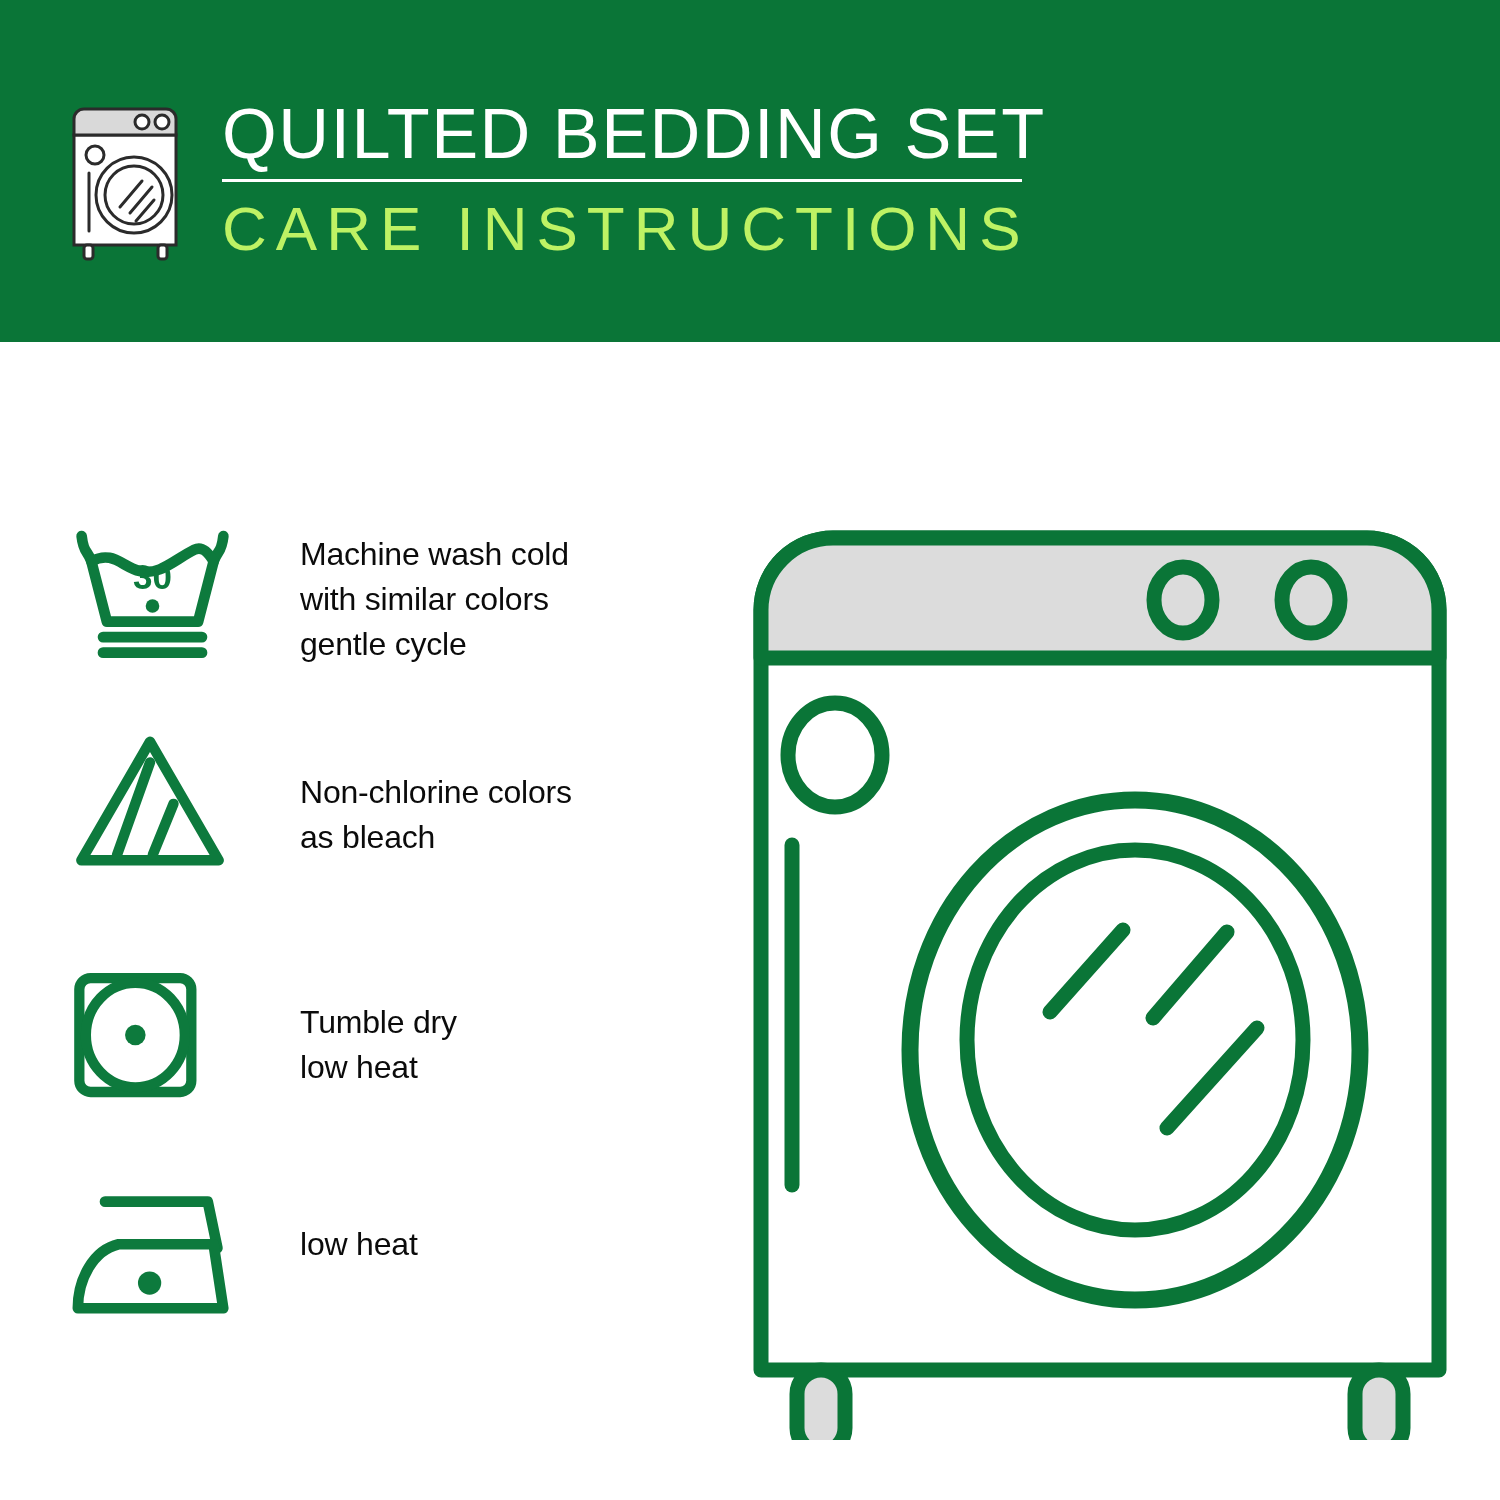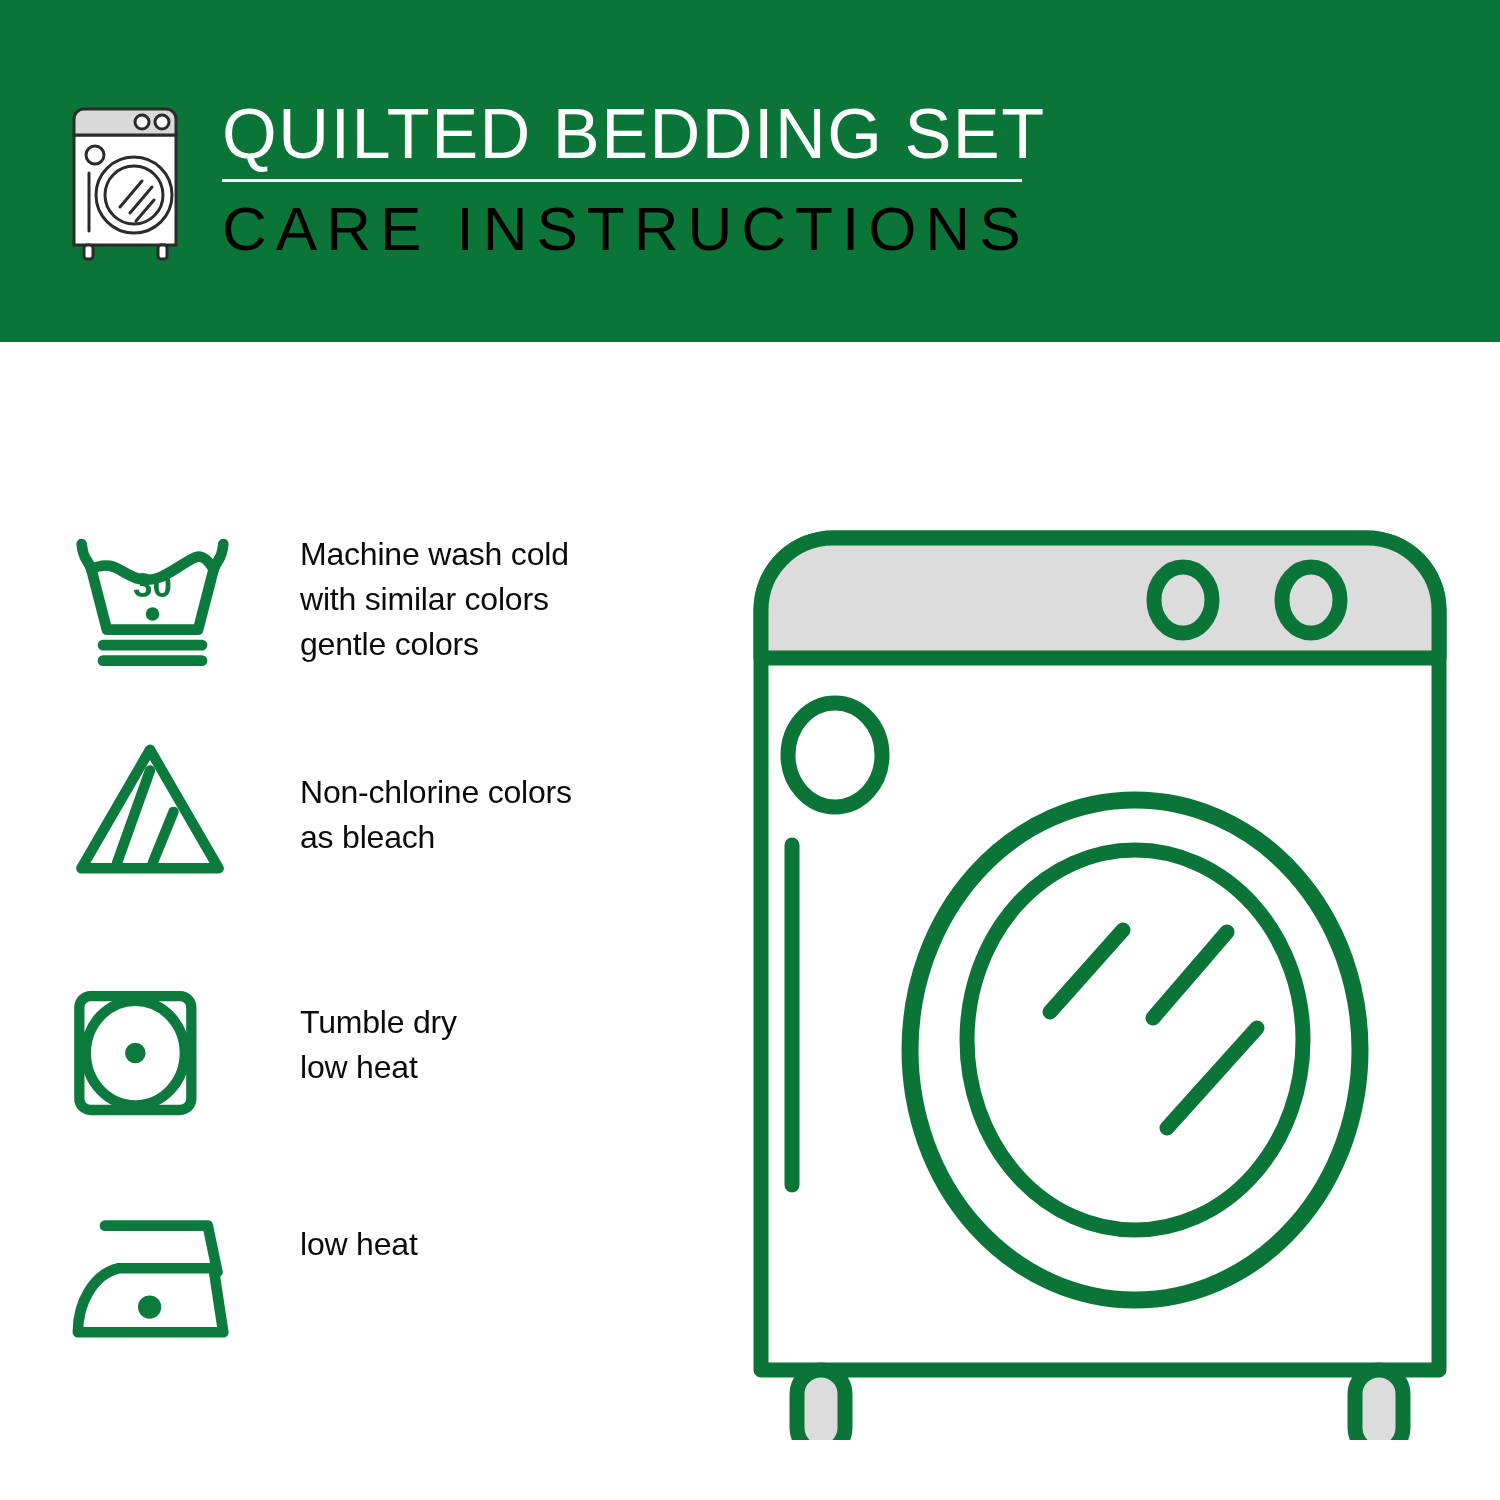--- a/index.html
+++ b/index.html
@@ -61,21 +61,21 @@
     width: 800px;
     height: 3px;
     background: #ffffff;
   }
   .header-subtitle {
     margin-top: 14px;
     font-family: "Liberation Sans", sans-serif;
     font-size: 62px;
     line-height: 66px;
     font-weight: 400;
-    color: #000000;
+    color: #bef264;
     letter-spacing: 9px;
     white-space: nowrap;
   }
 
   
   .care-list {
     position: absolute;
     left: 0;
     top: 355px;
     width: 730px;
@@ -91,21 +91,21 @@
   .care-row-0 { top: 165px; }
   .care-row-1 { top: 375px; }
   .care-row-2 { top: 615px; }
   .care-row-3 { top: 835px; }
 
   .care-icon {
     flex: 0 0 auto;
     width: 165px;
     height: 150px;
     display: flex;
-    align-items: flex-end;
+    align-items: flex-start;
     justify-content: flex-start;
   }
   .care-text {
     flex: 1 1 auto;
     padding-left: 65px;
     font-family: "Liberation Sans", sans-serif;
     font-size: 32px;
     line-height: 45px;
     font-weight: 400;
     color: #0b0b0b;
@@ -182,21 +182,21 @@
             <line x1="34" y1="120" x2="136" y2="120"></line>
             <line x1="34" y1="136" x2="136" y2="136"></line>
           </g>
           <text x="85" y="70" text-anchor="middle" font-family="Liberation Sans, sans-serif" font-size="36" font-weight="700" fill="#0d7a3d">30</text>
           <circle cx="85" cy="88" r="7" fill="#0d7a3d"></circle>
         </svg>
       </div>
       <div class="care-text">
         <div>Machine wash cold</div>
         <div>with similar colors</div>
-        <div>gentle colors</div>
+        <div>gentle cycle</div>
       </div>
     </div>
 
     <div class="care-row care-row-1">
       <div class="care-icon">
         <svg viewBox="0 0 170 150" width="160" height="142" aria-hidden="true">
           <g fill="none" stroke="#0d7a3d" stroke-width="11" stroke-linecap="round" stroke-linejoin="round">
             <path d="M85 12 L158 138 L12 138 Z"></path>
             <line x1="85" y1="34" x2="50" y2="132"></line>
             <line x1="110" y1="78" x2="88" y2="132"></line>

